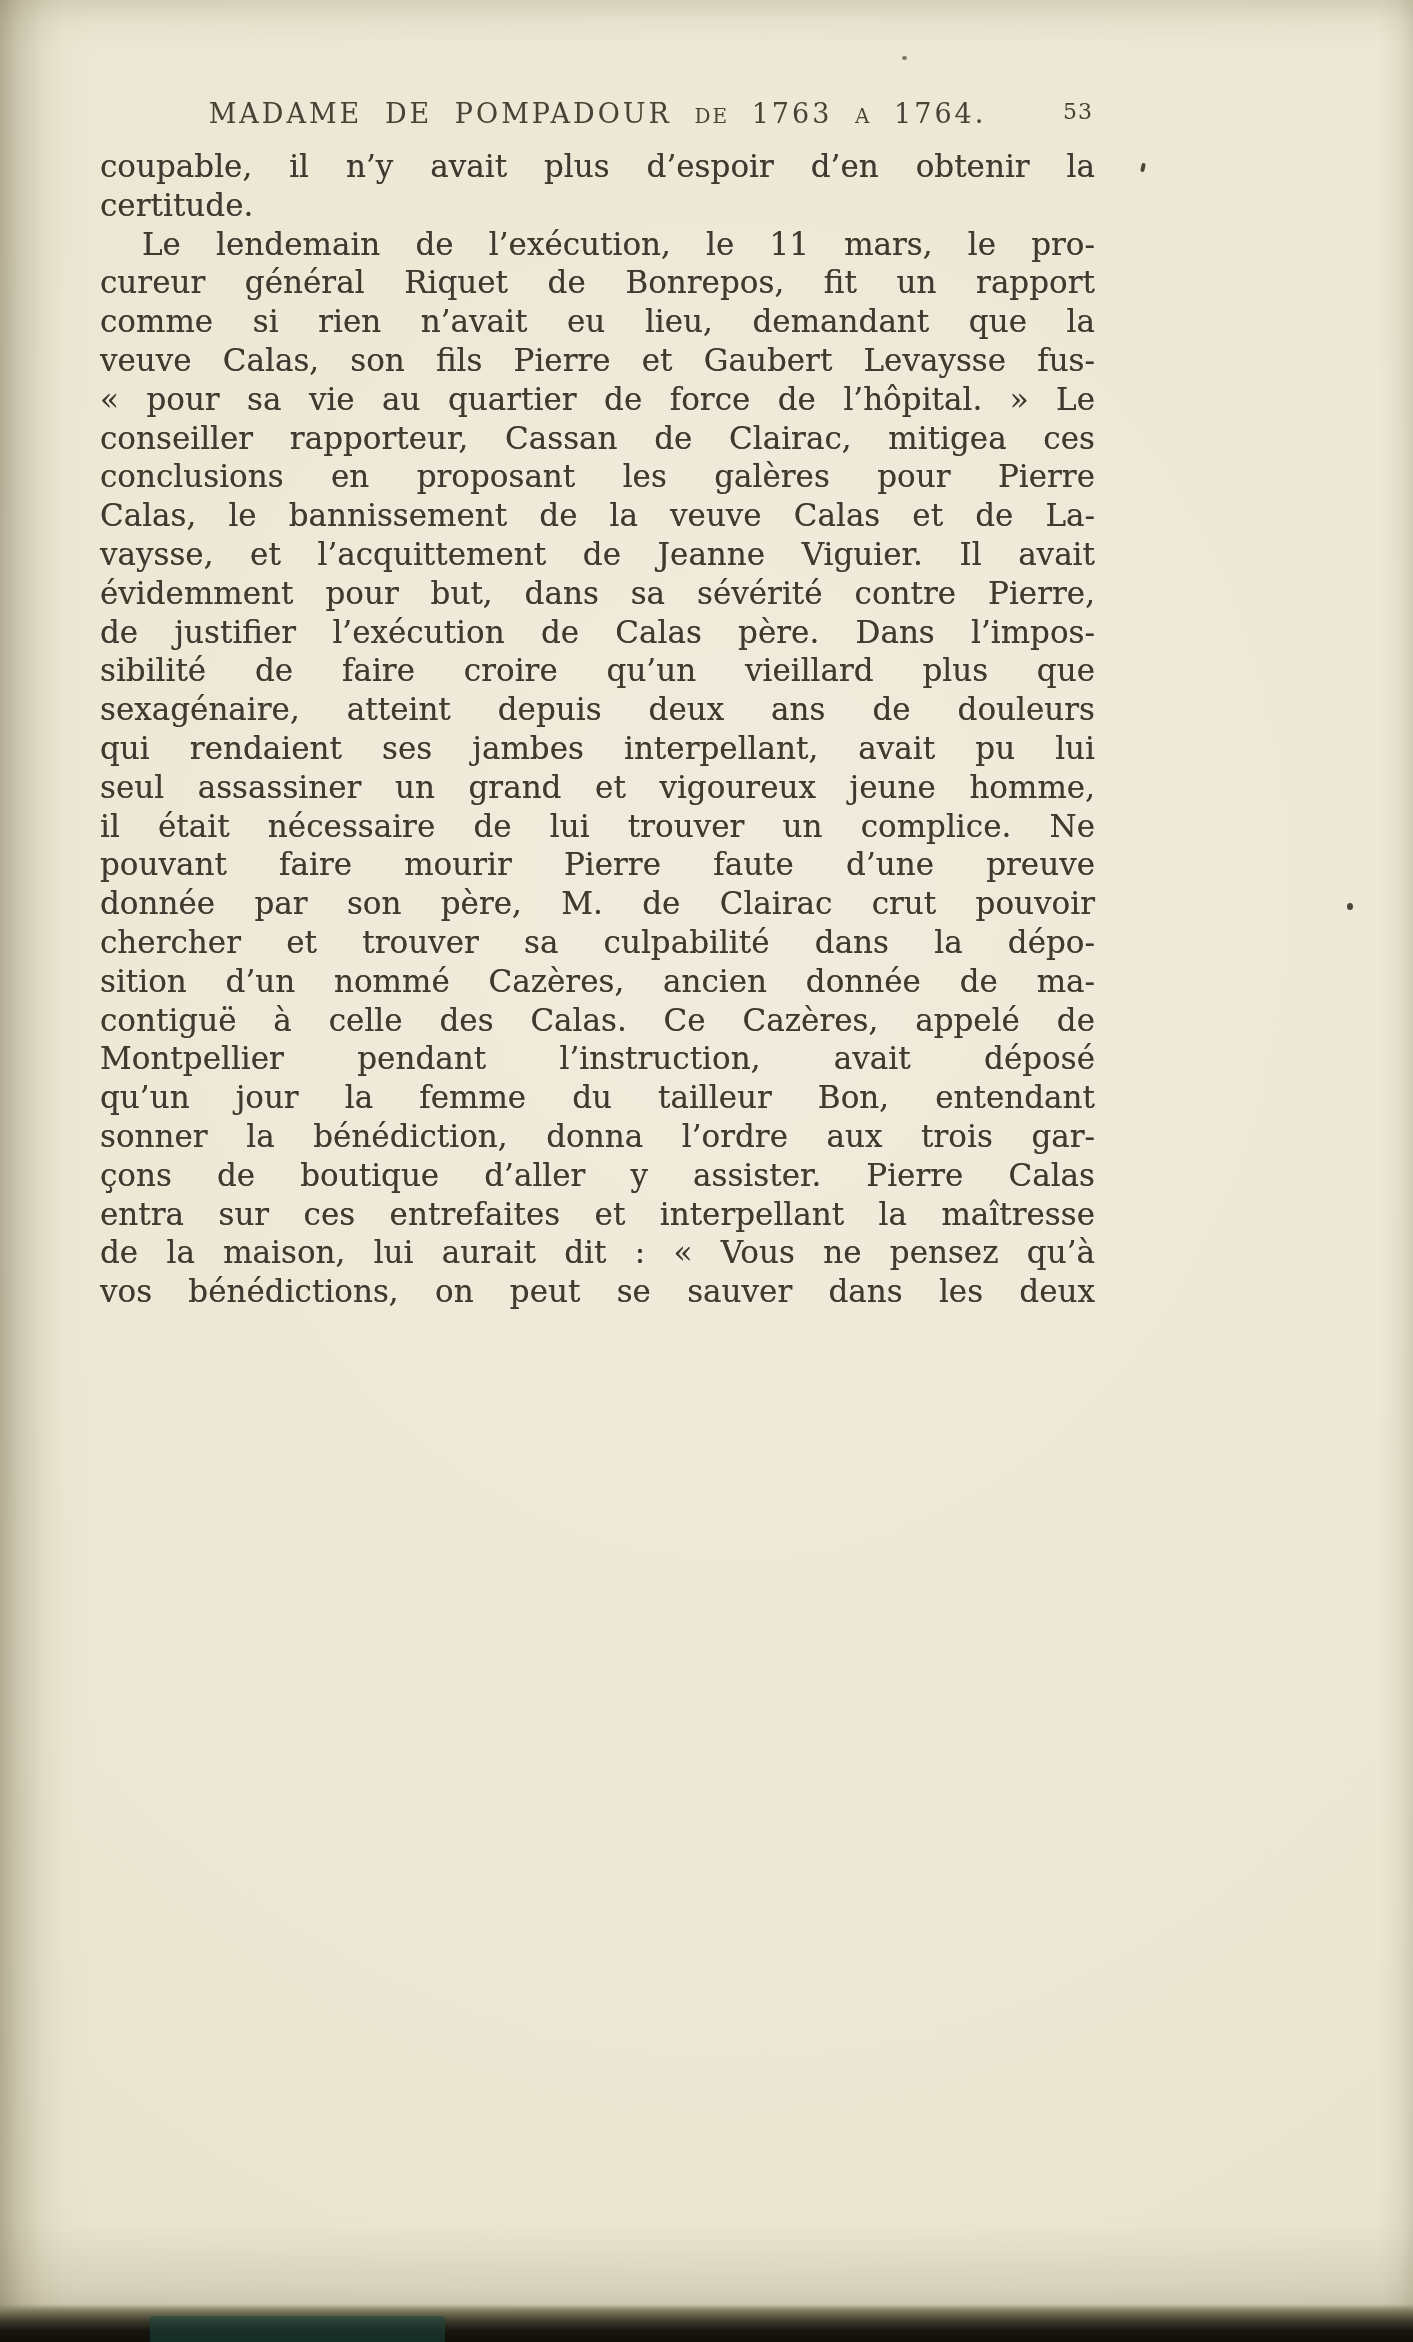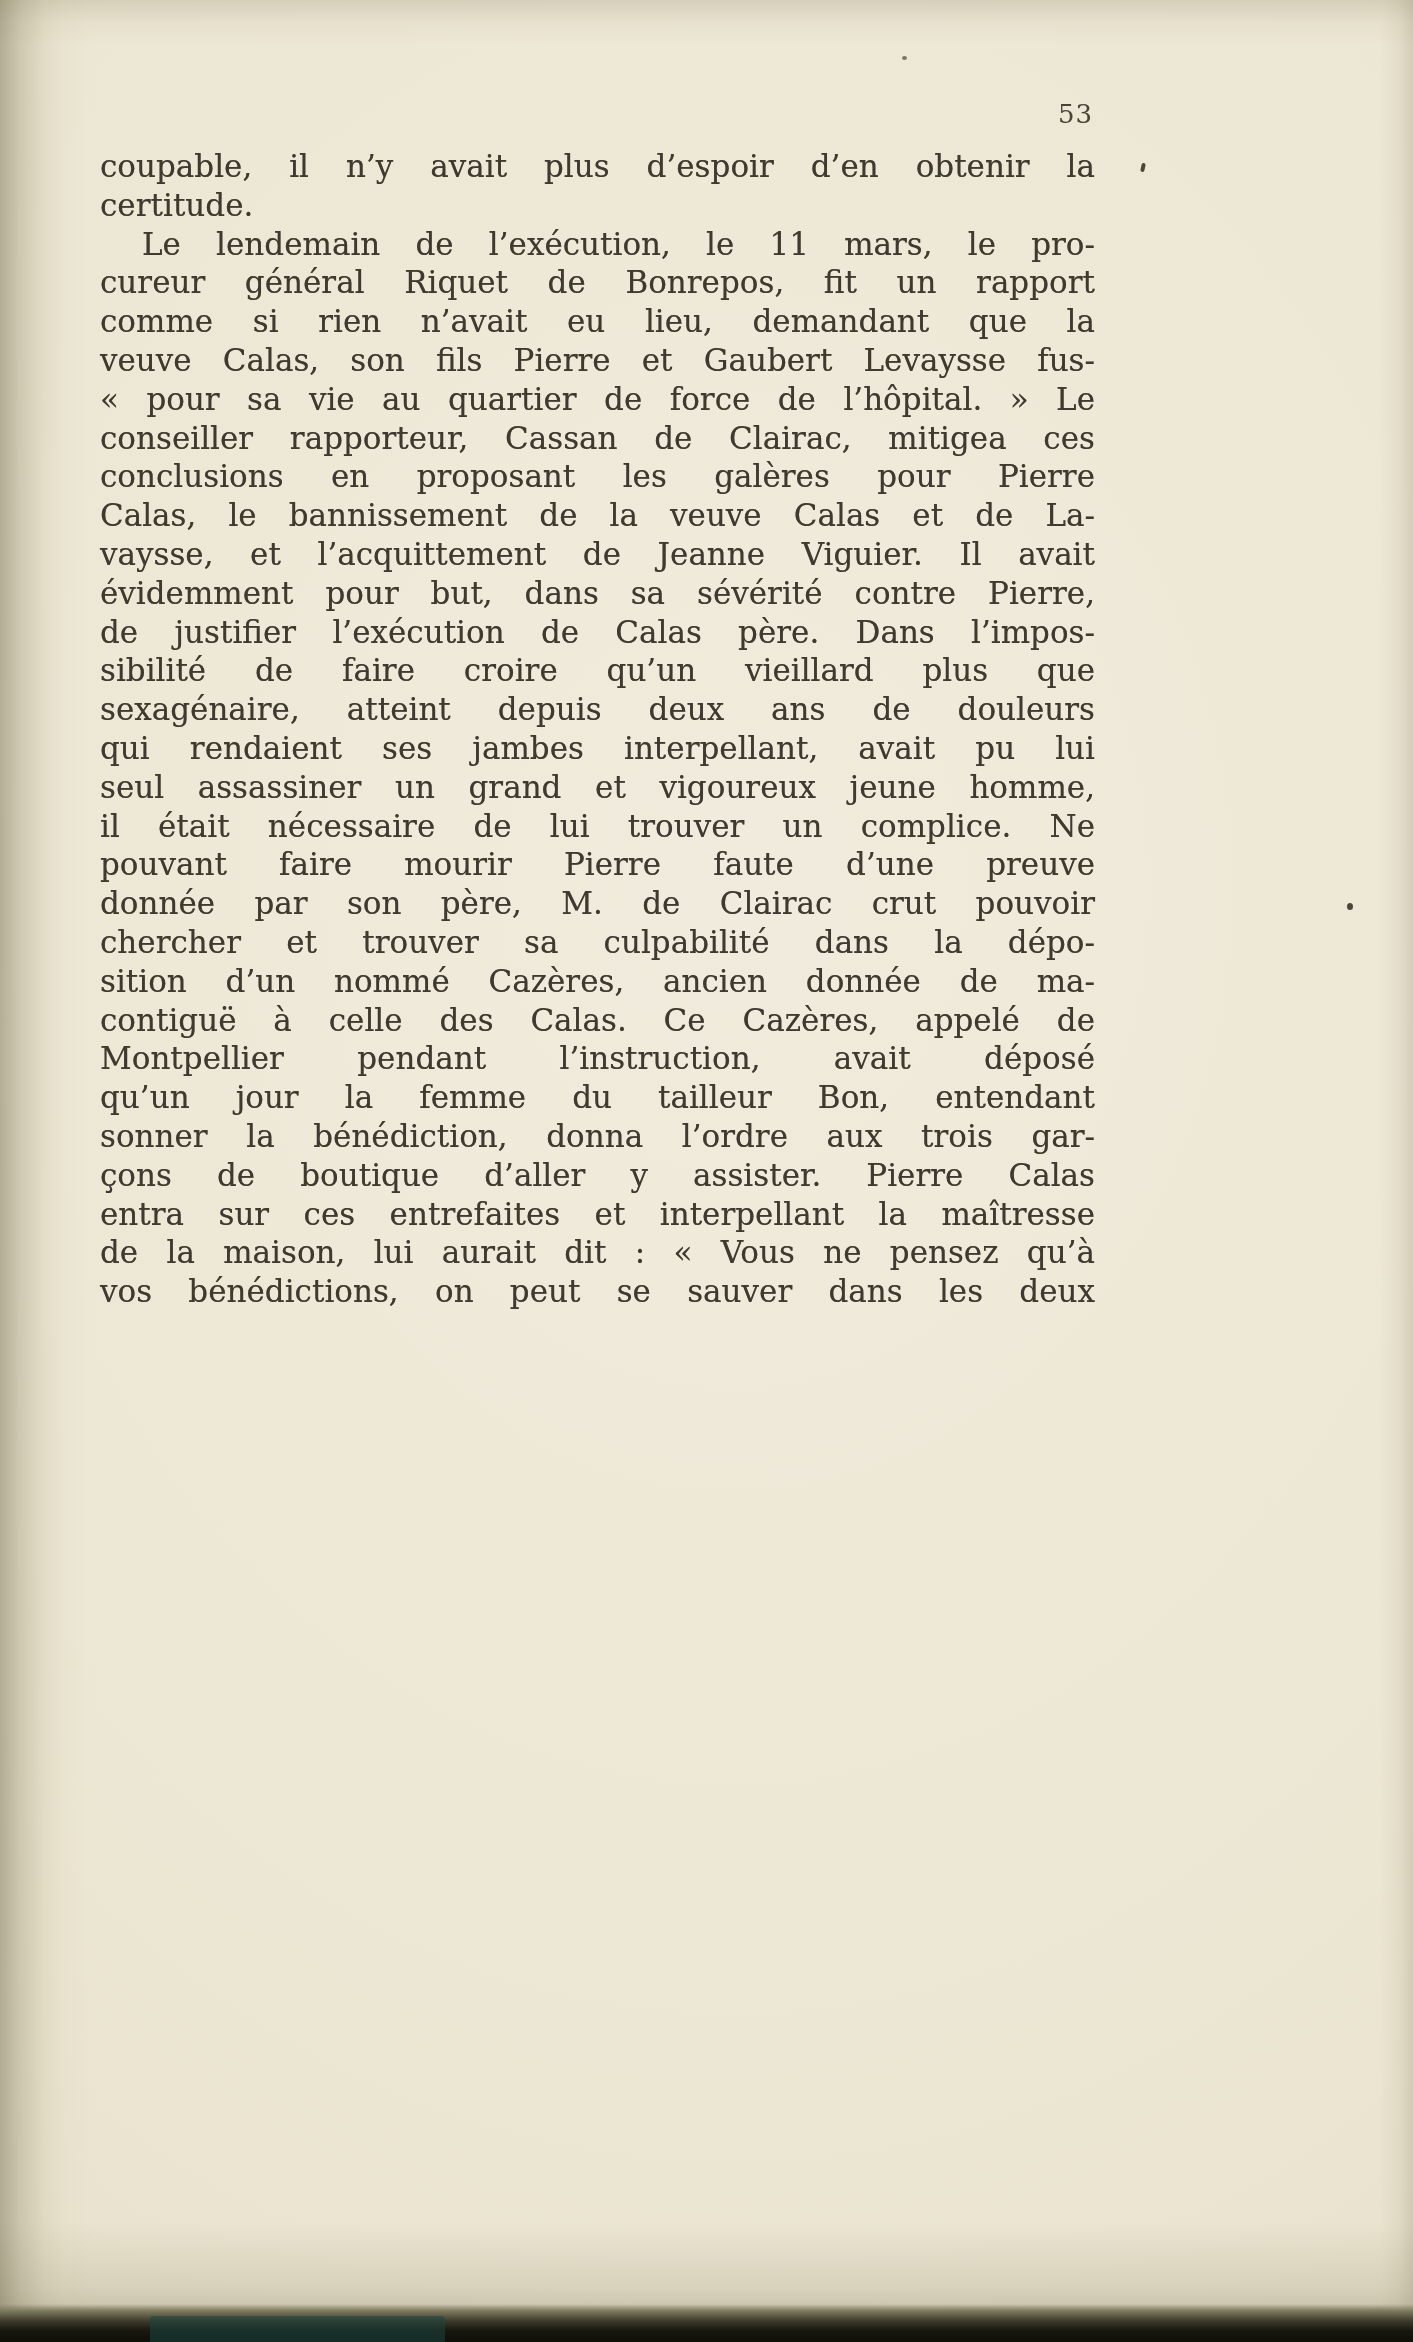--- a/index.html
+++ b/index.html
@@ -43,21 +43,21 @@
     white-space: nowrap;
   }
   .head-title .sm {
     font-size: 20px;
     letter-spacing: 2px;
   }
   .folio {
     position: absolute;
     right: 2px;
     top: 1px;
-    font-size: 26px;
+    font-size: 22px;
     letter-spacing: 1px;
   }
 
   
   .text-block {
     position: absolute;
     left: 100px;
     top: 147px;
     width: 995px;
     font-size: 31px;
@@ -111,20 +111,21 @@
   .speck-1 { left: 1347px; top: 903px; width: 6px; height: 7px; }
   .speck-2 { left: 1141px; top: 163px; width: 4px; height: 9px; border-radius: 2px; transform: rotate(12deg); }
   .speck-3 { left: 902px; top: 56px; width: 5px; height: 4px; opacity: 0.7; }
 </style>
 </head>
 <body>
 
 <div class="page">
 
   <div class="running-head">
+    <div class="head-title"><span>MADAME</span> <span>DE</span> <span>POMPADOUR</span> <span class="sm">DE</span> <span>1763</span> <span class="sm">A</span> <span>1764.</span></div>
     <div class="folio">53</div>
   </div>
 
   <div class="text-block">
       <div class="line">coupable, il n’y avait plus d’espoir d’en obtenir la</div>
       <div class="line end">certitude.</div>
       <div class="line indent">Le lendemain de l’exécution, le 11 mars, le pro-</div>
       <div class="line">cureur général Riquet de Bonrepos, fit un rapport</div>
       <div class="line">comme si rien n’avait eu lieu, demandant que la</div>
       <div class="line">veuve Calas, son fils Pierre et Gaubert Levaysse fus-</div>

